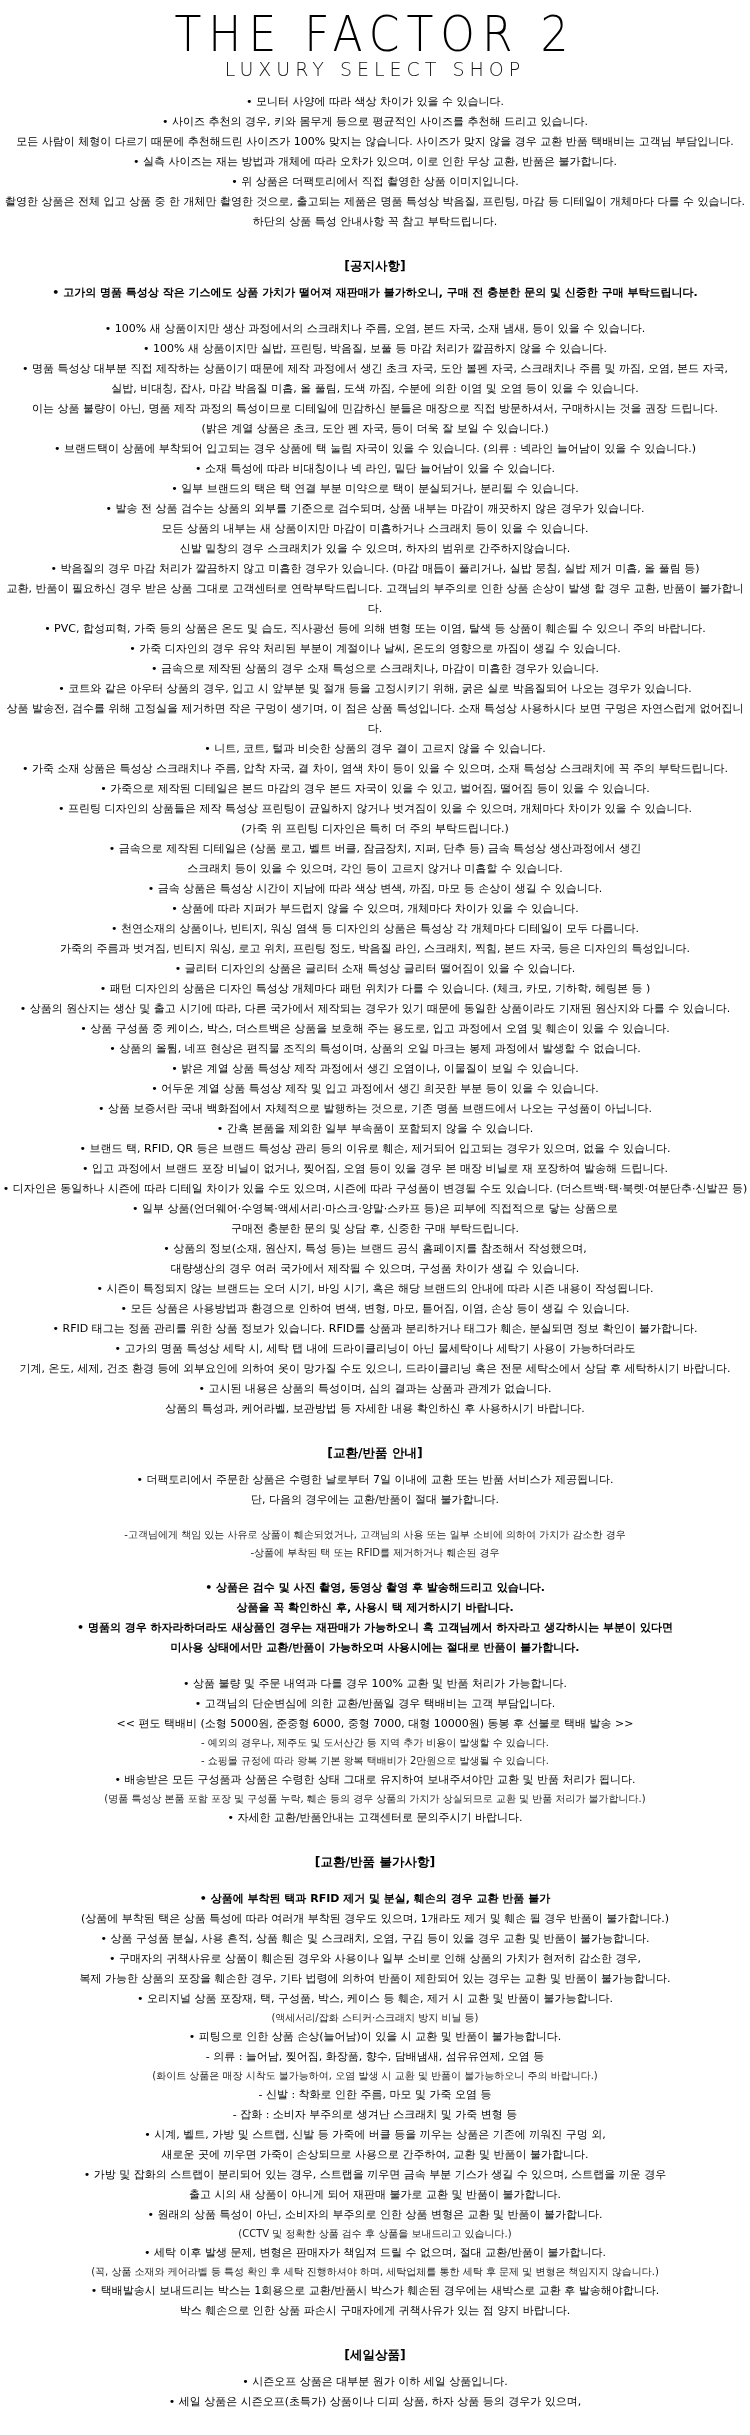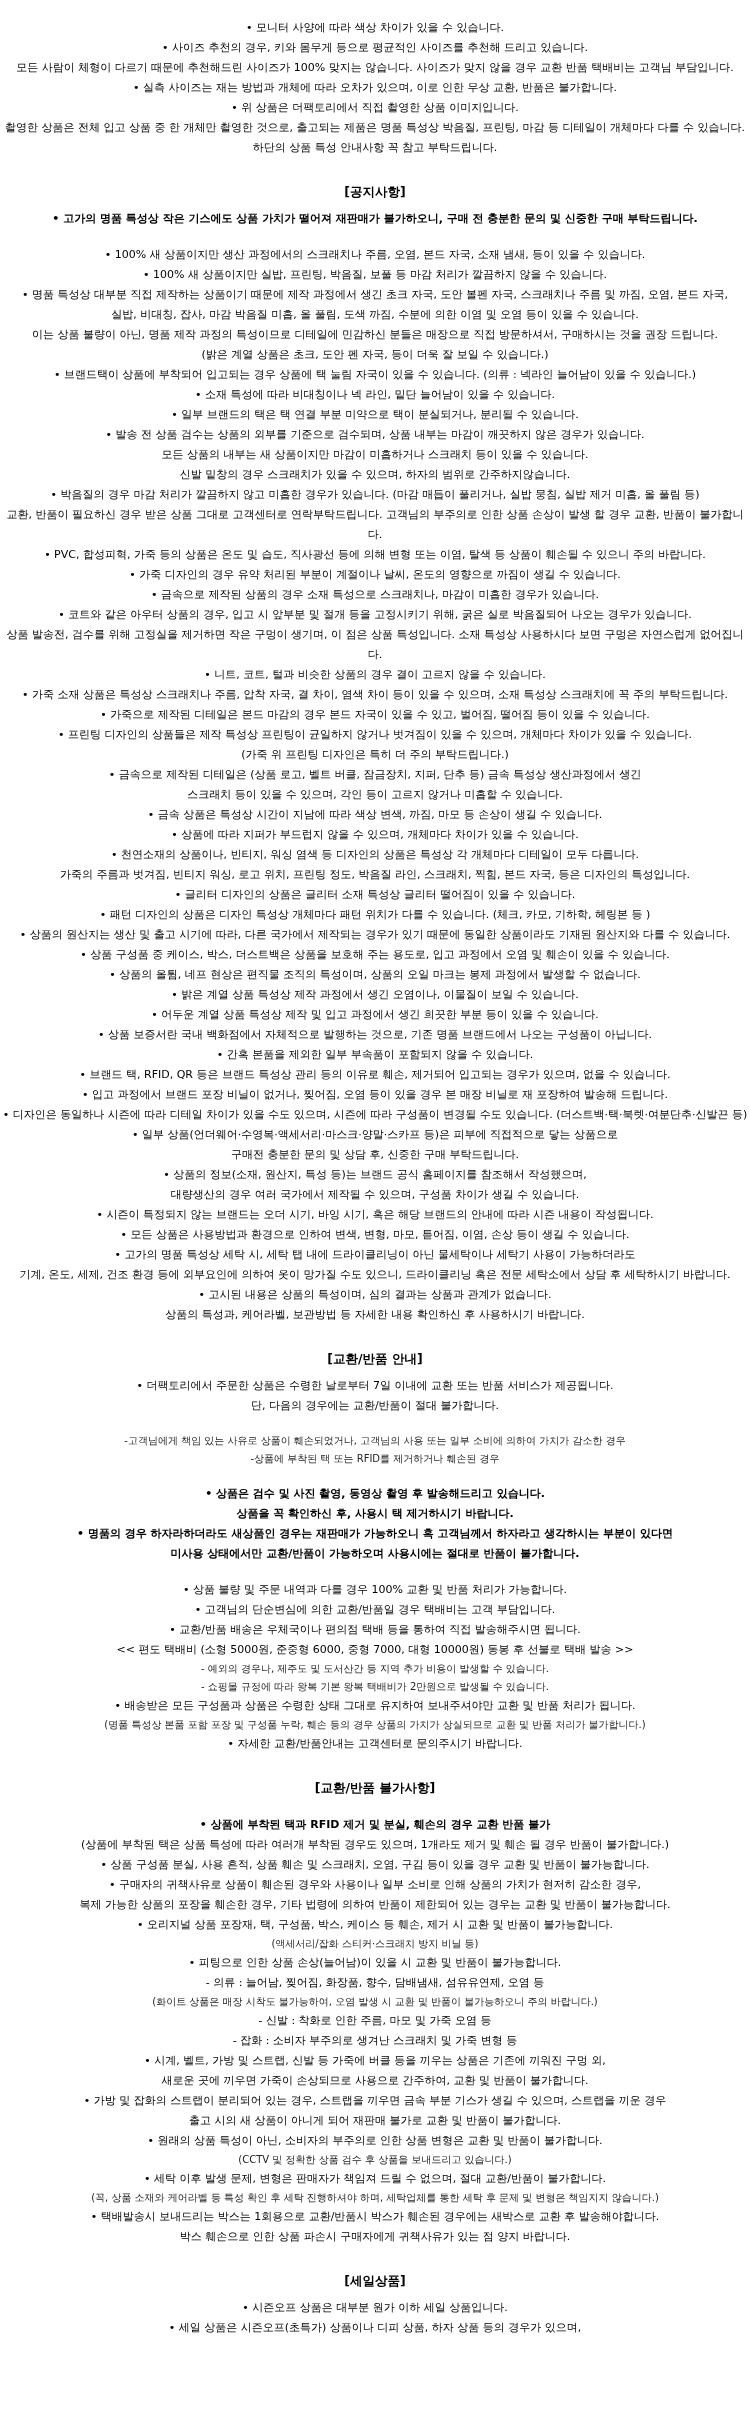--- a/index.html
+++ b/index.html
@@ -11,20 +11,24 @@
   .line{font-size:11px;line-height:20px;color:#000;padding:0 2px;}
   .line.b{font-weight:bold;}
   .line.sm{font-size:10px;line-height:18px;color:#222;}
   .line.gap{height:16px;}
   .section-title{font-size:12.5px;font-weight:bold;margin:26px 0 8px;}
 </style>
 </head>
 <body>
 
 <div class="page">
+  <header>
+    <div class="logo">THE FACTOR 2</div>
+    <div class="tagline">LUXURY SELECT SHOP</div>
+  </header>
 
   <div class="lines">
       <div class="line">• 모니터 사양에 따라 색상 차이가 있을 수 있습니다.</div>
       <div class="line">• 사이즈 추천의 경우, 키와 몸무게 등으로 평균적인 사이즈를 추천해 드리고 있습니다.</div>
       <div class="line">모든 사람이 체형이 다르기 때문에 추천해드린 사이즈가 100% 맞지는 않습니다. 사이즈가 맞지 않을 경우 교환 반품 택배비는 고객님 부담입니다.</div>
       <div class="line">• 실측 사이즈는 재는 방법과 개체에 따라 오차가 있으며, 이로 인한 무상 교환, 반품은 불가합니다.</div>
       <div class="line">• 위 상품은 더팩토리에서 직접 촬영한 상품 이미지입니다.</div>
       <div class="line">촬영한 상품은 전체 입고 상품 중 한 개체만 촬영한 것으로, 출고되는 제품은 명품 특성상 박음질, 프린팅, 마감 등 디테일이 개체마다 다를 수 있습니다.</div>
       <div class="line">하단의 상품 특성 안내사항 꼭 참고 부탁드립니다.</div>
     </div>
@@ -75,41 +79,41 @@
         <div class="line">• 간혹 본품을 제외한 일부 부속품이 포함되지 않을 수 있습니다.</div>
         <div class="line">• 브랜드 택, RFID, QR 등은 브랜드 특성상 관리 등의 이유로 훼손, 제거되어 입고되는 경우가 있으며, 없을 수 있습니다.</div>
         <div class="line">• 입고 과정에서 브랜드 포장 비닐이 없거나,  찢어짐, 오염 등이 있을 경우 본 매장 비닐로 재 포장하여 발송해 드립니다.</div>
         <div class="line">• 디자인은 동일하나 시즌에 따라 디테일 차이가 있을 수도 있으며, 시즌에 따라 구성품이 변경될 수도 있습니다. (더스트백·택·북렛·여분단추·신발끈 등)</div>
         <div class="line">• 일부 상품(언더웨어·수영복·액세서리·마스크·양말·스카프 등)은 피부에 직접적으로 닿는 상품으로</div>
         <div class="line">구매전 충분한 문의 및 상담 후, 신중한 구매 부탁드립니다.</div>
         <div class="line">• 상품의 정보(소재, 원산지, 특성 등)는 브랜드 공식 홈페이지를 참조해서 작성했으며,</div>
         <div class="line">대량생산의 경우 여러 국가에서 제작될 수 있으며, 구성품 차이가 생길 수 있습니다.</div>
         <div class="line">• 시즌이 특정되지 않는 브랜드는 오더 시기, 바잉 시기, 혹은 해당 브랜드의 안내에 따라 시즌 내용이 작성됩니다.</div>
         <div class="line">• 모든 상품은 사용방법과 환경으로 인하여 변색, 변형, 마모, 튿어짐, 이염, 손상 등이 생길 수 있습니다.</div>
+        <div class="line">• RFID 태그는 정품 관리를 위한 상품 정보가 있습니다. RFID를 상품과 분리하거나 태그가 훼손, 분실되면 정보 확인이 불가합니다.</div>
         <div class="line">• 고가의 명품 특성상 세탁 시, 세탁 탭 내에 드라이클리닝이 아닌 물세탁이나 세탁기 사용이 가능하더라도</div>
         <div class="line">기계, 온도, 세제, 건조 환경 등에 외부요인에 의하여 옷이 망가질 수도 있으니, 드라이클리닝 혹은 전문 세탁소에서 상담 후 세탁하시기 바랍니다.</div>
         <div class="line">• 고시된 내용은 상품의 특성이며, 심의 결과는 상품과 관계가 없습니다.</div>
         <div class="line">상품의 특성과, 케어라벨, 보관방법 등 자세한 내용 확인하신 후 사용하시기 바랍니다.</div>
       </div>
       <div class="section-title">[교환/반품 안내]</div>
       <div class="lines" style="margin-top: 0px;">
         <div class="line">• 더팩토리에서 주문한 상품은 수령한 날로부터 7일 이내에 교환 또는 반품 서비스가 제공됩니다.</div>
         <div class="line">단, 다음의 경우에는 교환/반품이 절대 불가합니다.</div>
         <div class="line gap"></div>
         <div class="line sm">-고객님에게 책임 있는 사유로 상품이 훼손되었거나, 고객님의 사용 또는 일부 소비에 의하여 가치가 감소한 경우</div>
         <div class="line sm">-상품에 부착된 택 또는 RFID를 제거하거나 훼손된 경우</div>
         <div class="line gap"></div>
         <div class="line b">• 상품은 검수 및 사진 촬영, 동영상 촬영 후 발송해드리고 있습니다.</div>
         <div class="line b">상품을 꼭 확인하신 후, 사용시 택 제거하시기 바랍니다.</div>
         <div class="line b">• 명품의 경우 하자라하더라도 새상품인 경우는 재판매가 가능하오니 혹 고객님께서 하자라고 생각하시는 부분이 있다면</div>
         <div class="line b">미사용 상태에서만 교환/반품이 가능하오며 사용시에는 절대로 반품이 불가합니다.</div>
         <div class="line gap"></div>
         <div class="line">• 상품 불량 및 주문 내역과 다를 경우 100% 교환 및 반품 처리가 가능합니다.</div>
         <div class="line">• 고객님의 단순변심에 의한 교환/반품일 경우 택배비는 고객 부담입니다.</div>
-        <div class="line">• 교환/반품 배송은 우체국이나 편의점 택배 등을 통하여 직접 발송해주시면 됩니다.</div>
         <div class="line">&lt;&lt; 편도 택배비 (소형 5000원, 준중형 6000, 중형 7000, 대형 10000원) 동봉 후 선불로 택배 발송 &gt;&gt;</div>
         <div class="line sm">- 예외의 경우나, 제주도 및 도서산간 등 지역 추가 비용이 발생할 수 있습니다.</div>
         <div class="line sm">- 쇼핑몰 규정에 따라 왕복 기본 왕복 택배비가 2만원으로 발생될 수 있습니다.</div>
         <div class="line">• 배송받은 모든 구성품과 상품은 수령한 상태 그대로 유지하여 보내주셔야만 교환 및 반품 처리가 됩니다.</div>
         <div class="line sm">(명품 특성상 본품 포함 포장 및 구성품 누락, 훼손 등의 경우 상품의 가치가 상실되므로 교환 및 반품 처리가 불가합니다.)</div>
         <div class="line">• 자세한 교환/반품안내는 고객센터로 문의주시기 바랍니다.</div>
       </div>
       <div class="section-title">[교환/반품 불가사항]</div>
       <div class="lines" style="margin-top: 18px;">
         <div class="line b">• 상품에 부착된 택과 RFID 제거 및 분실, 훼손의 경우 교환 반품 불가</div>

